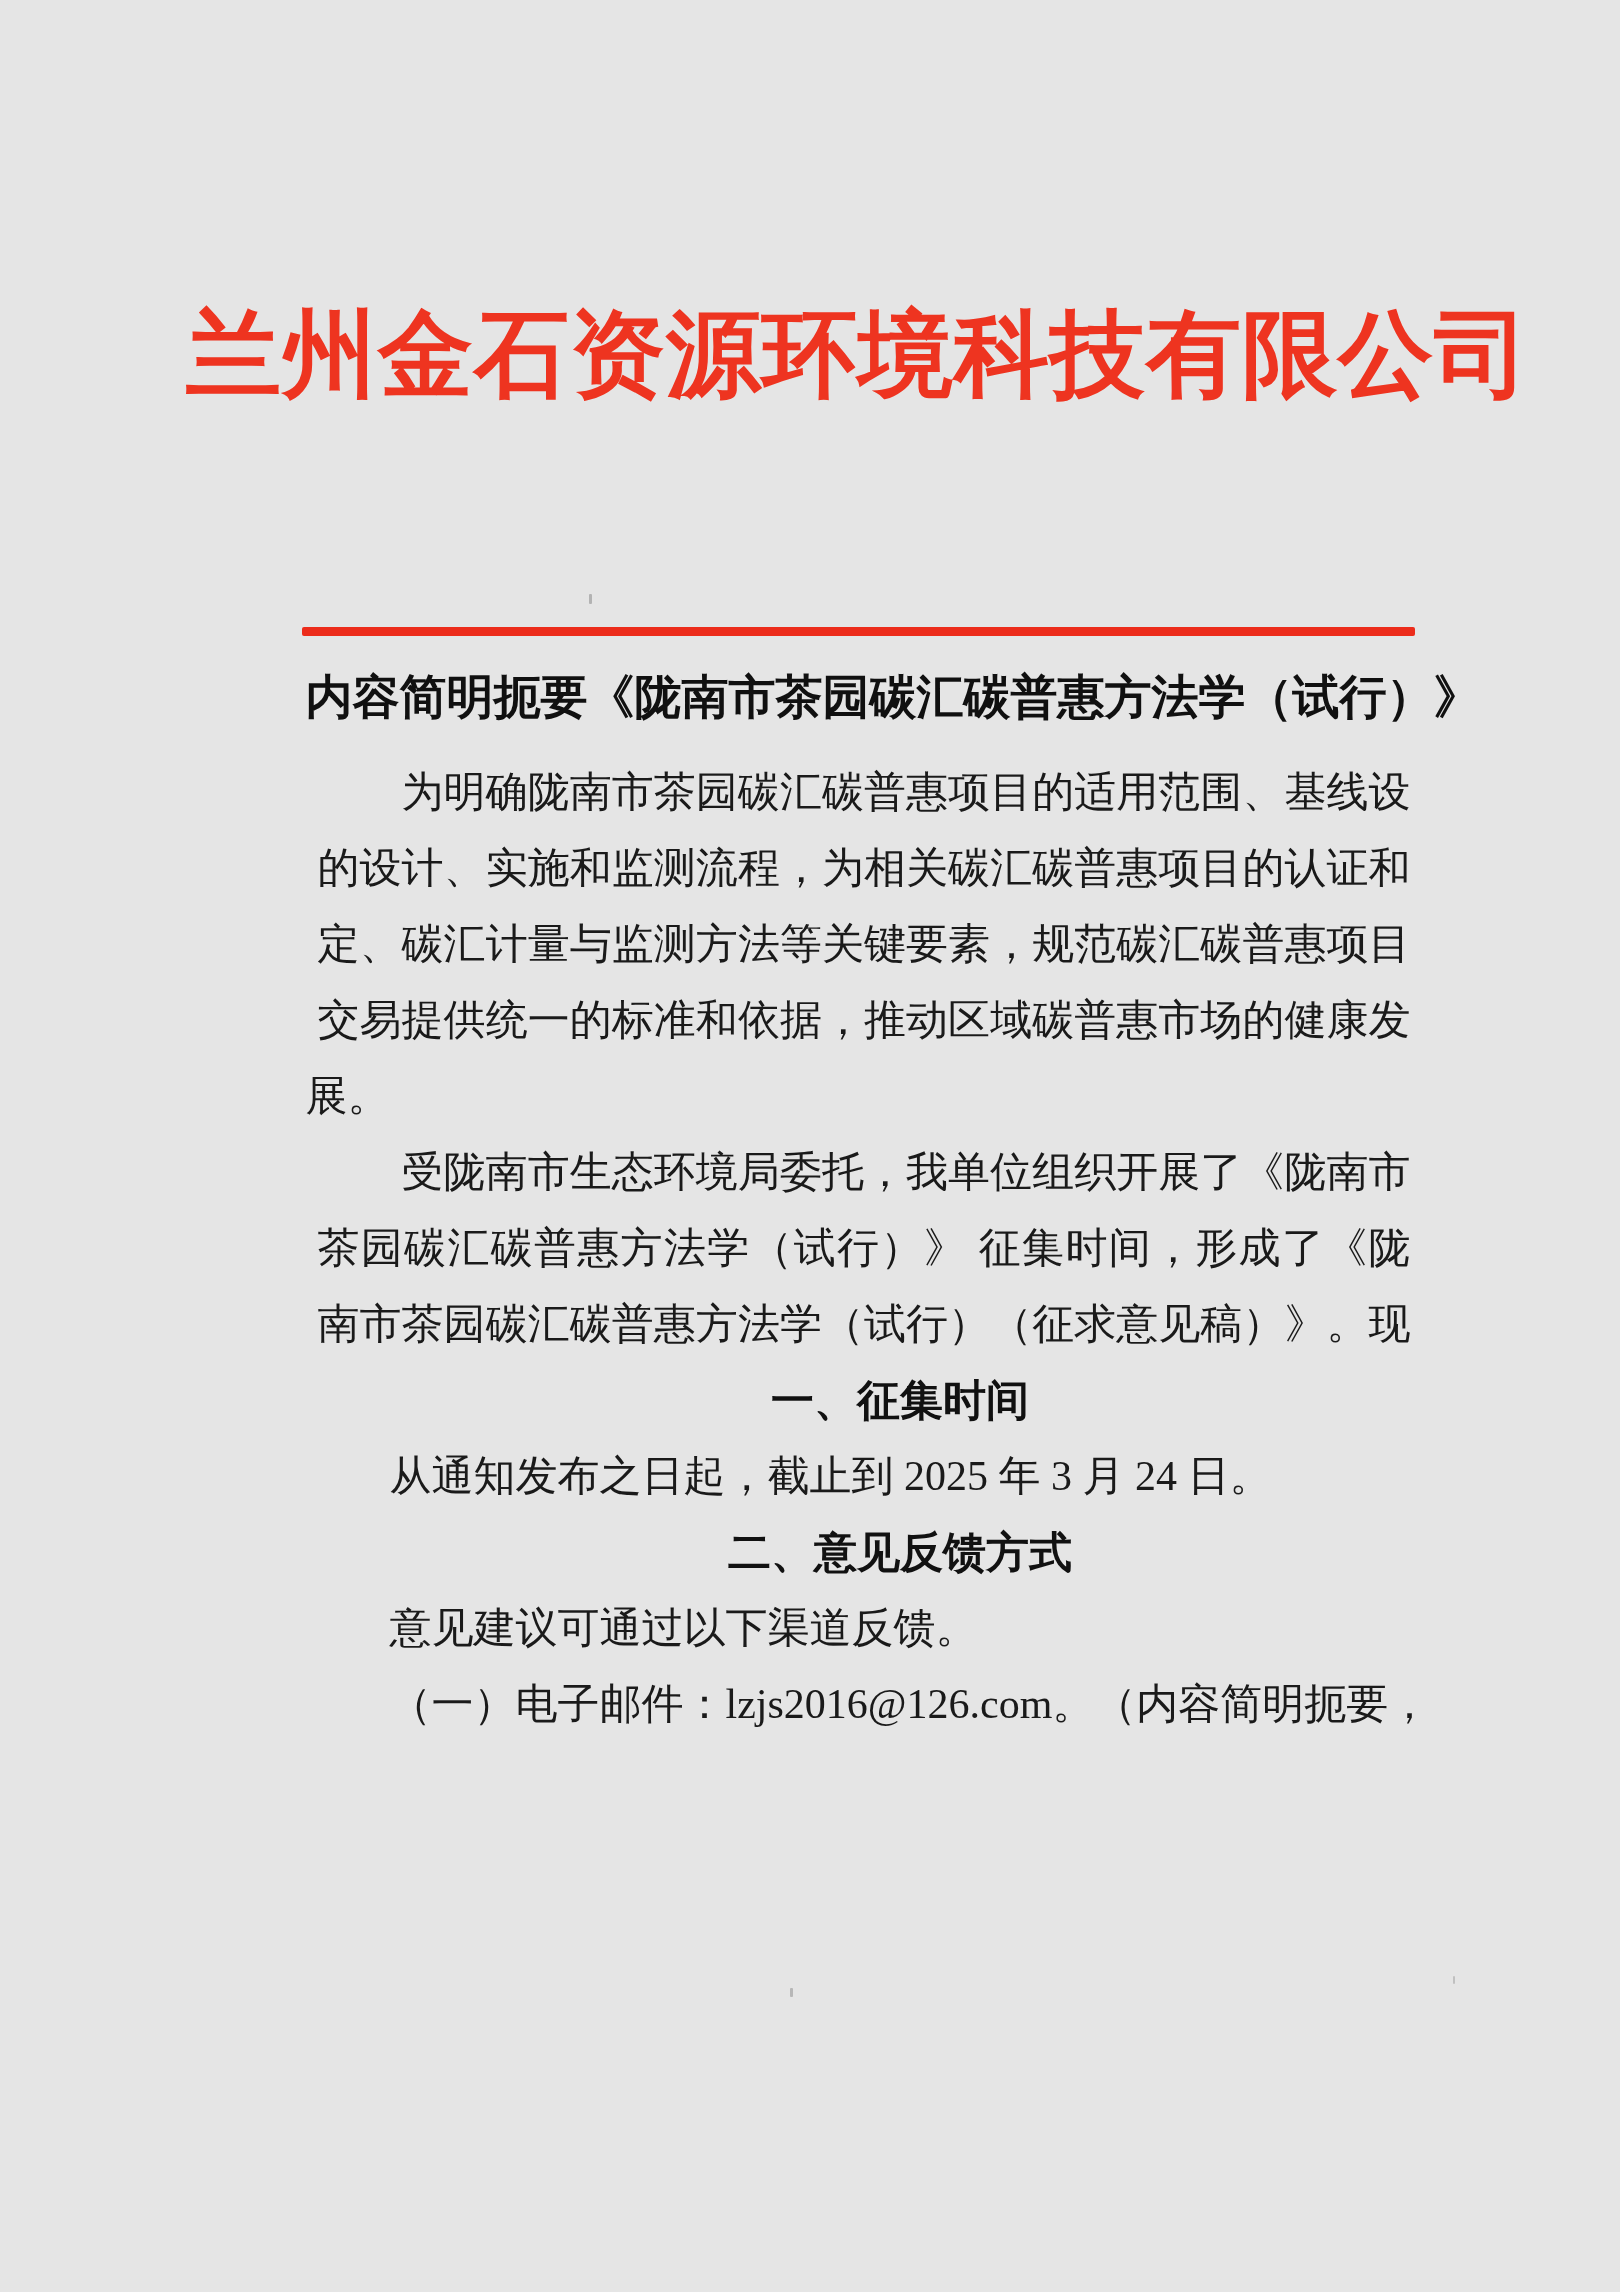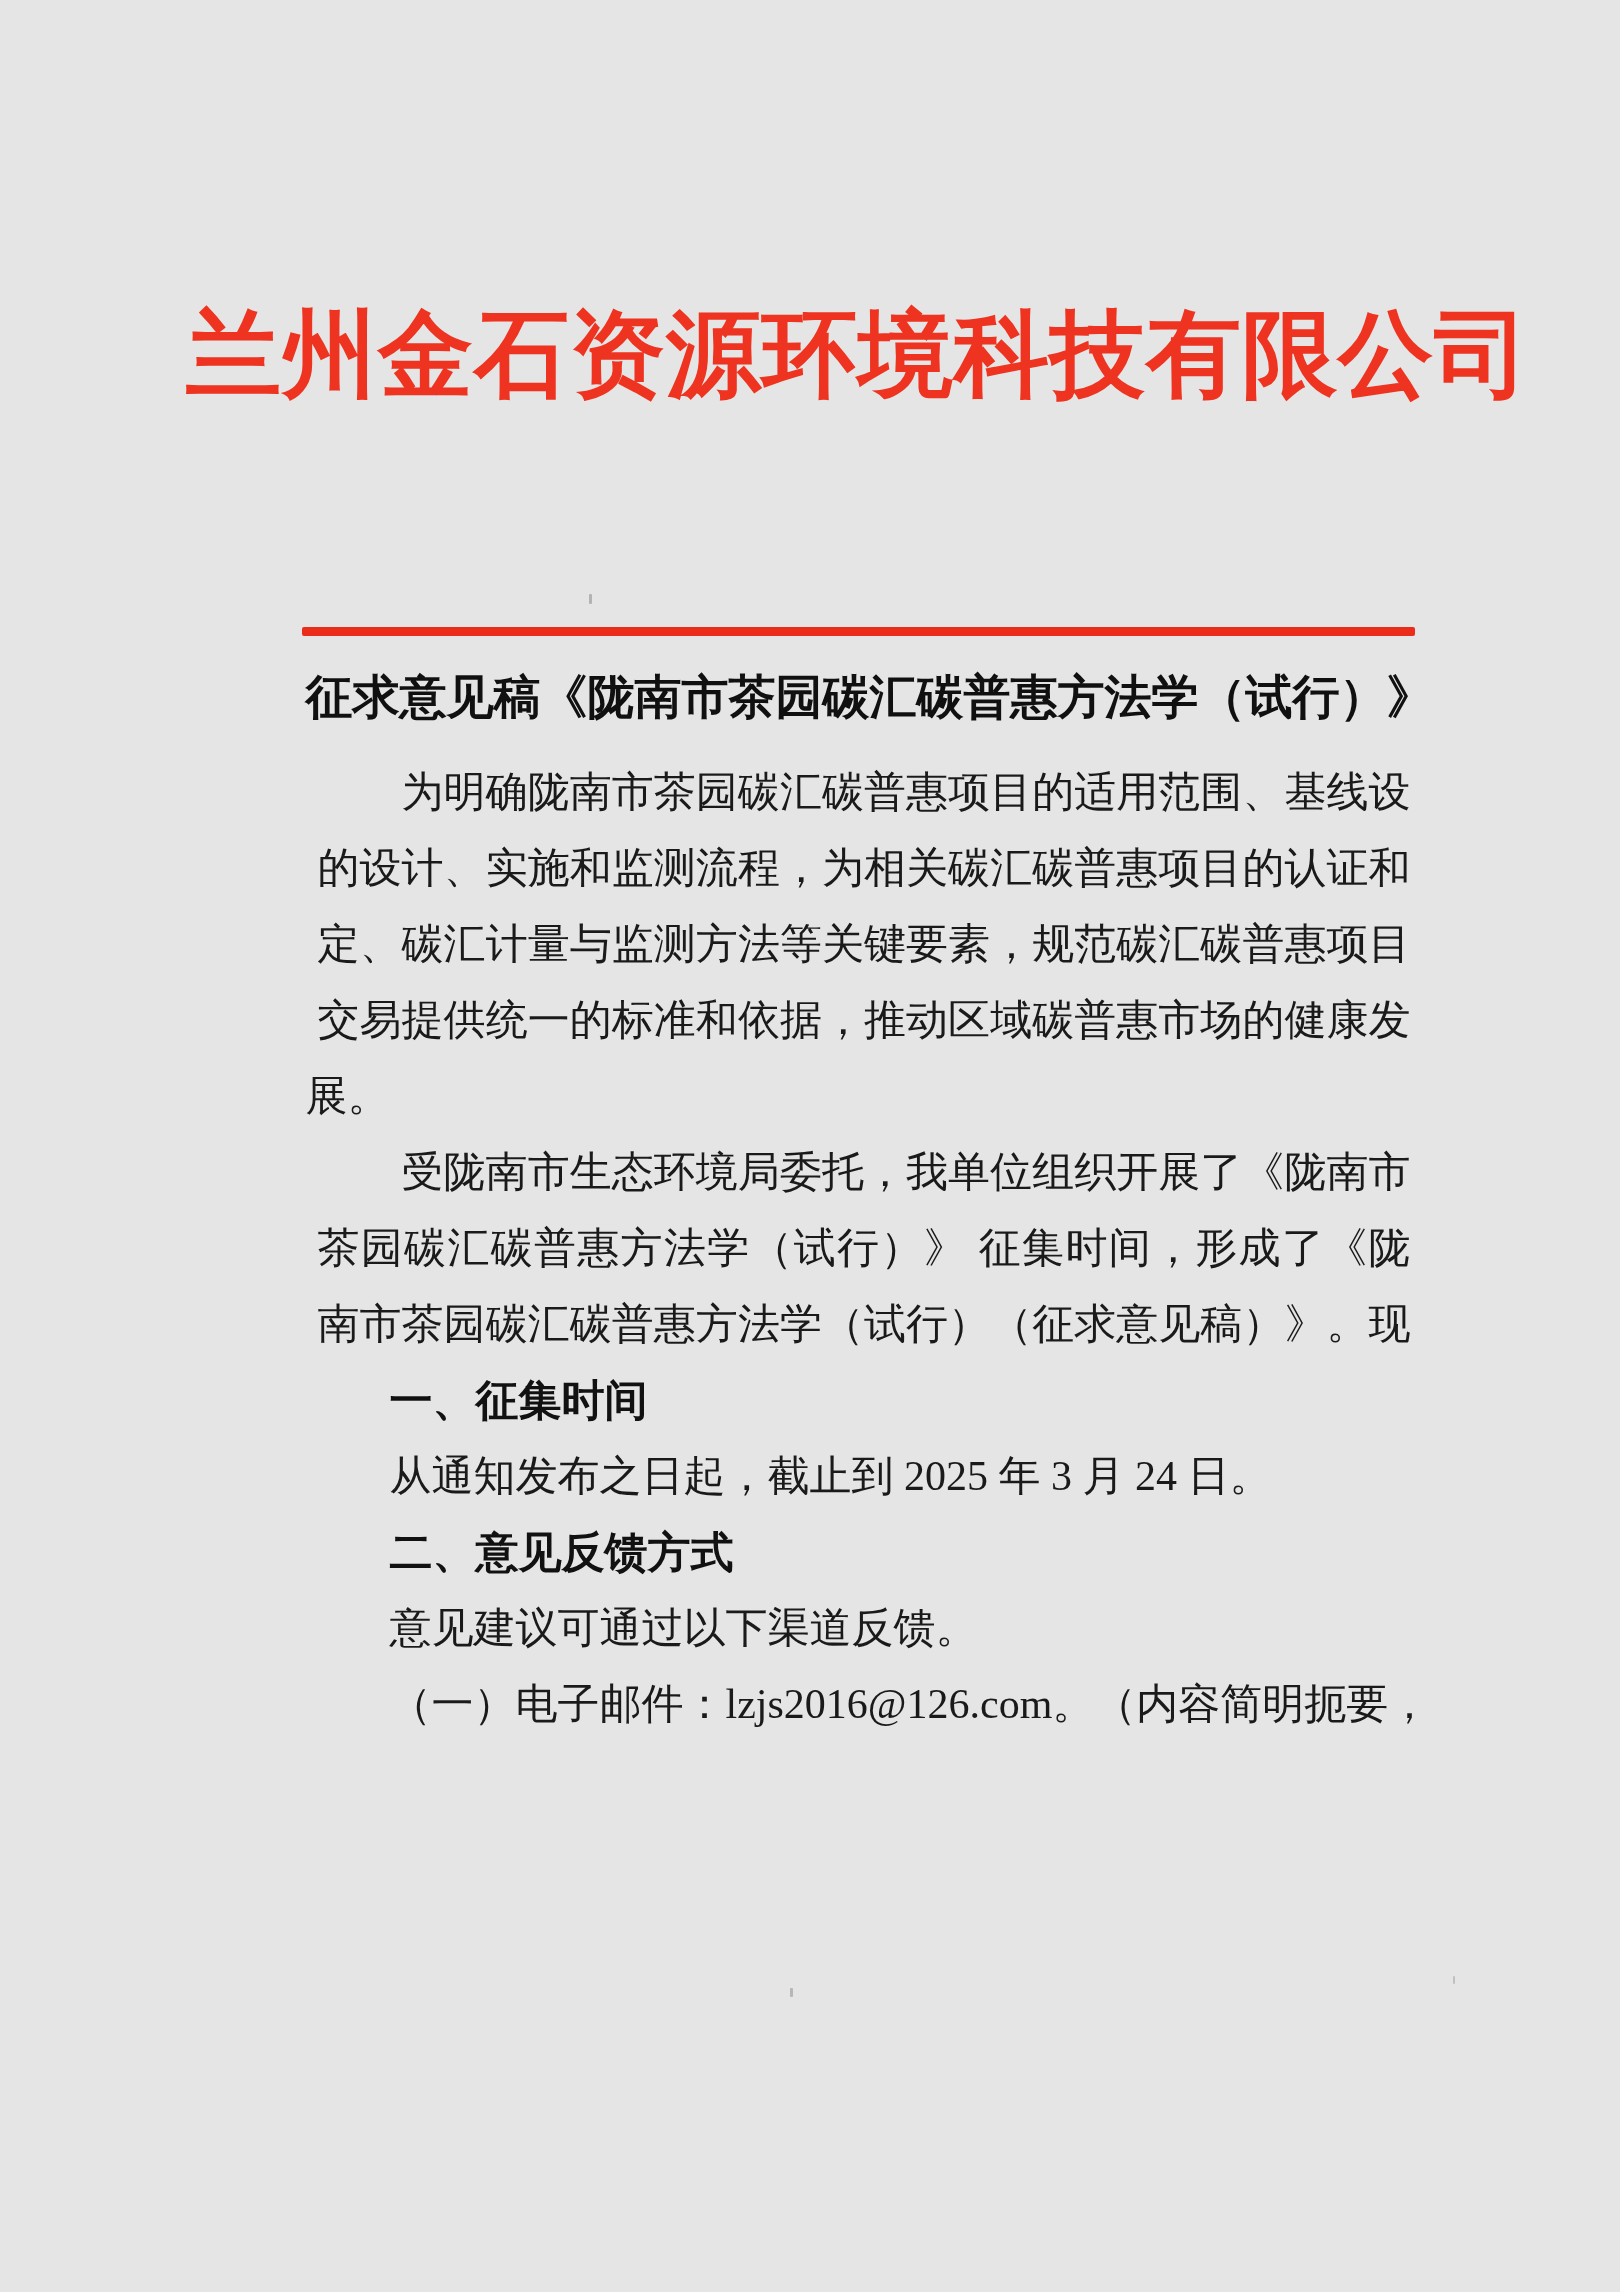--- a/index.html
+++ b/index.html
@@ -64,20 +64,21 @@
     text-align: justify;
     text-align-last: justify;
     margin-left: 12px;
   }
   .line.indent { text-indent: 84px; }
   .line.heading {
     font-family: "Liberation Sans", sans-serif;
     font-weight: bold;
     font-size: 43px;
     color: #111111;
+    text-align: center;
   }
 
   
   .speck {
     position: absolute;
     background: #8a8a8a;
     border-radius: 1px;
   }
   .speck.s1 { left: 589px; top: 594px;  width: 2.9px; height: 9.8px; opacity: .55; }
   .speck.s2 { left: 790px; top: 1988px; width: 2.9px; height: 8.8px;  opacity: .5; }
@@ -88,21 +89,21 @@
 
 <div class="page">
 
   <div class="letterhead" style="color: rgb(238, 52, 32);">兰州金石资源环境科技有限公司</div>
 
   <div class="red-rule" style="background: rgb(236, 44, 27);"></div>
 
   <div class="content">
 
     <div class="doc-title">
-      <div class="title-line">征求意见稿《陇南市茶园碳汇碳普惠方法学（试行）》</div>
+      <div class="title-line">内容简明扼要《陇南市茶园碳汇碳普惠方法学（试行）》</div>
     </div>
 
     <div class="body-lines">
       <div class="line indent fill">为明确陇南市茶园碳汇碳普惠项目的适用范围、基线设</div>
       <div class="line fill">的设计、实施和监测流程，为相关碳汇碳普惠项目的认证和</div>
       <div class="line fill">定、碳汇计量与监测方法等关键要素，规范碳汇碳普惠项目</div>
       <div class="line fill">交易提供统一的标准和依据，推动区域碳普惠市场的健康发</div>
       <div class="line">展。</div>
       <div class="line indent fill">受陇南市生态环境局委托，我单位组织开展了《陇南市</div>
       <div class="line fill">茶园碳汇碳普惠方法学（试行）》 征集时间，形成了《陇</div>

